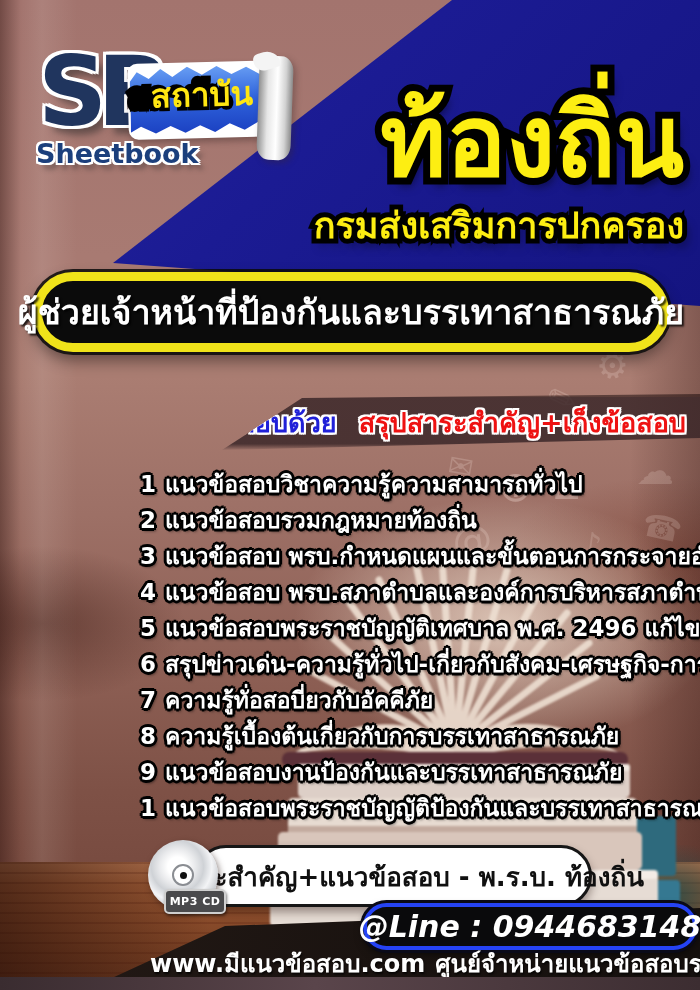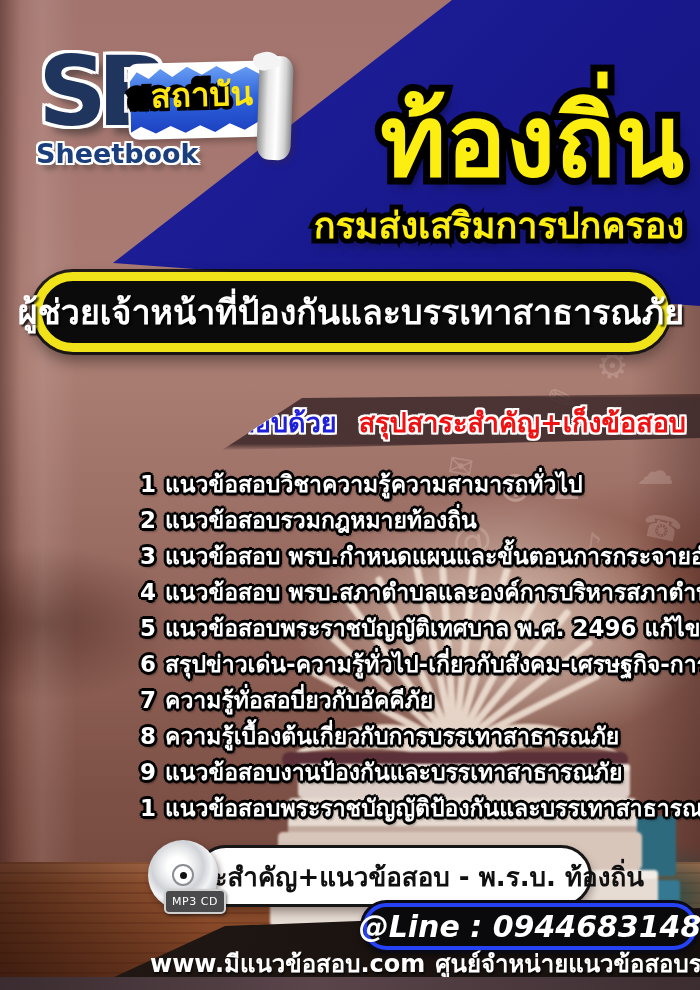--- a/index.html
+++ b/index.html
@@ -111,21 +111,21 @@
   #media-pill span{color:#101010;font-size:26px;font-weight:bold;white-space:nowrap;padding-left:26px;}
   #cd-icon{left:148px;top:840px;width:70px;height:70px;border-radius:50%;
     background:radial-gradient(circle at 42% 38%, #ffffff 0 16%, #e9eaec 30%, #cfd2d6 44%, #f3f4f6 58%, #c7cacf 74%, #eceef0 88%, #b9bcc0 100%);
     box-shadow:2px 3px 6px rgba(40,20,15,.5);}
   #cd-icon .hub{position:absolute;left:24px;top:24px;width:22px;height:22px;border-radius:50%;
     background:#fff;border:2px solid #8a8d92;box-sizing:border-box;}
   #cd-icon .dot{position:absolute;left:32px;top:32px;width:7px;height:7px;border-radius:50%;background:#111;}
   #cd-badge{left:164px;top:889px;width:58px;height:21px;background:#4a4a4c;border:2px solid #cfcfcf;
     border-radius:5px;display:flex;align-items:center;justify-content:center;
     box-shadow:1px 2px 3px rgba(0,0,0,.5);}
-  #cd-badge span{color:#fff;font-size:11px;font-weight:normal;letter-spacing:.5px;white-space:nowrap;}
+  #cd-badge span{color:#fff;font-size:11px;font-weight:bold;letter-spacing:.5px;white-space:nowrap;}
 
   
   #line-pill{left:363px;top:903px;width:334px;height:47px;box-sizing:border-box;
     background:#0a0a0c;border:4px solid #2543f5;border-radius:26px;
     display:flex;align-items:center;justify-content:center;
     box-shadow:0 0 0 3px #0a0a18,0 4px 8px rgba(0,0,0,.6);}
   #line-pill span{color:#fff;font-size:30px;font-weight:bold;white-space:nowrap;font-style:italic;}
 
   
   #footer-line{left:150px;top:944px;width:560px;text-align:center;color:#fff;

